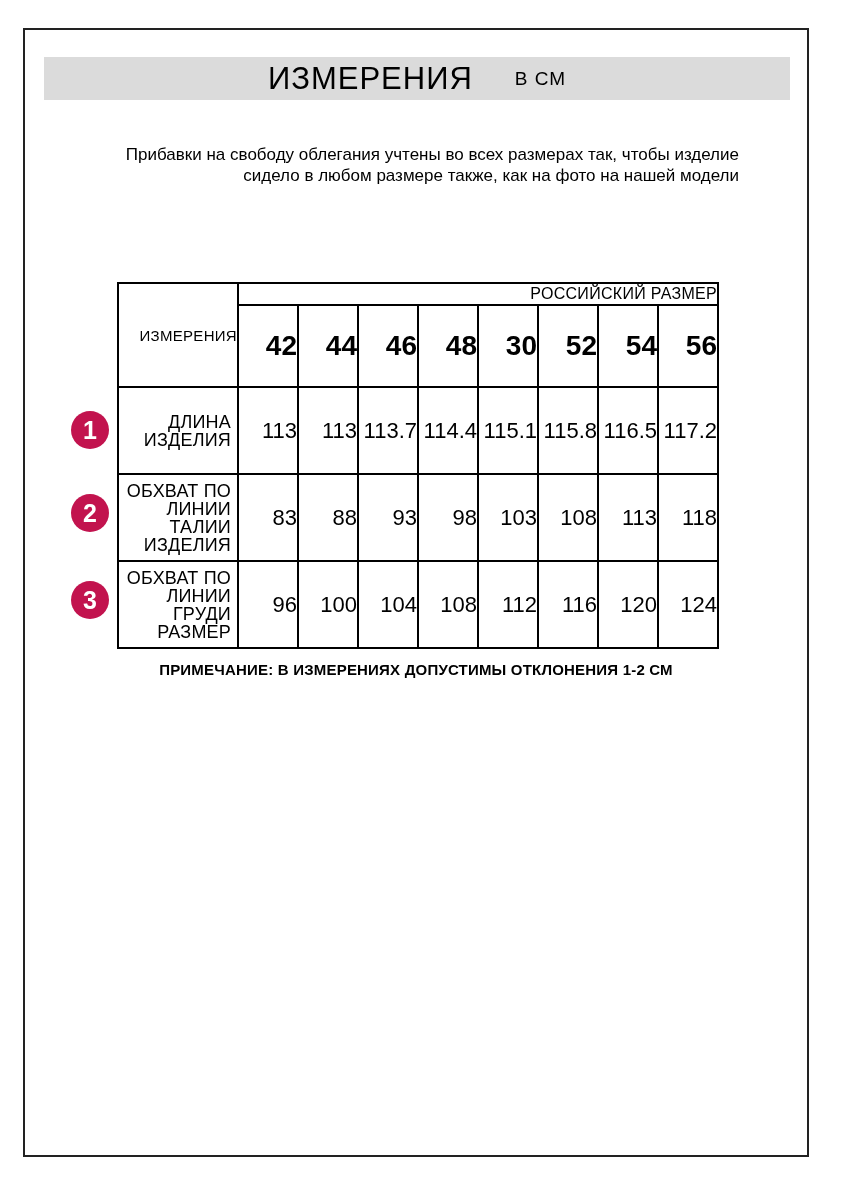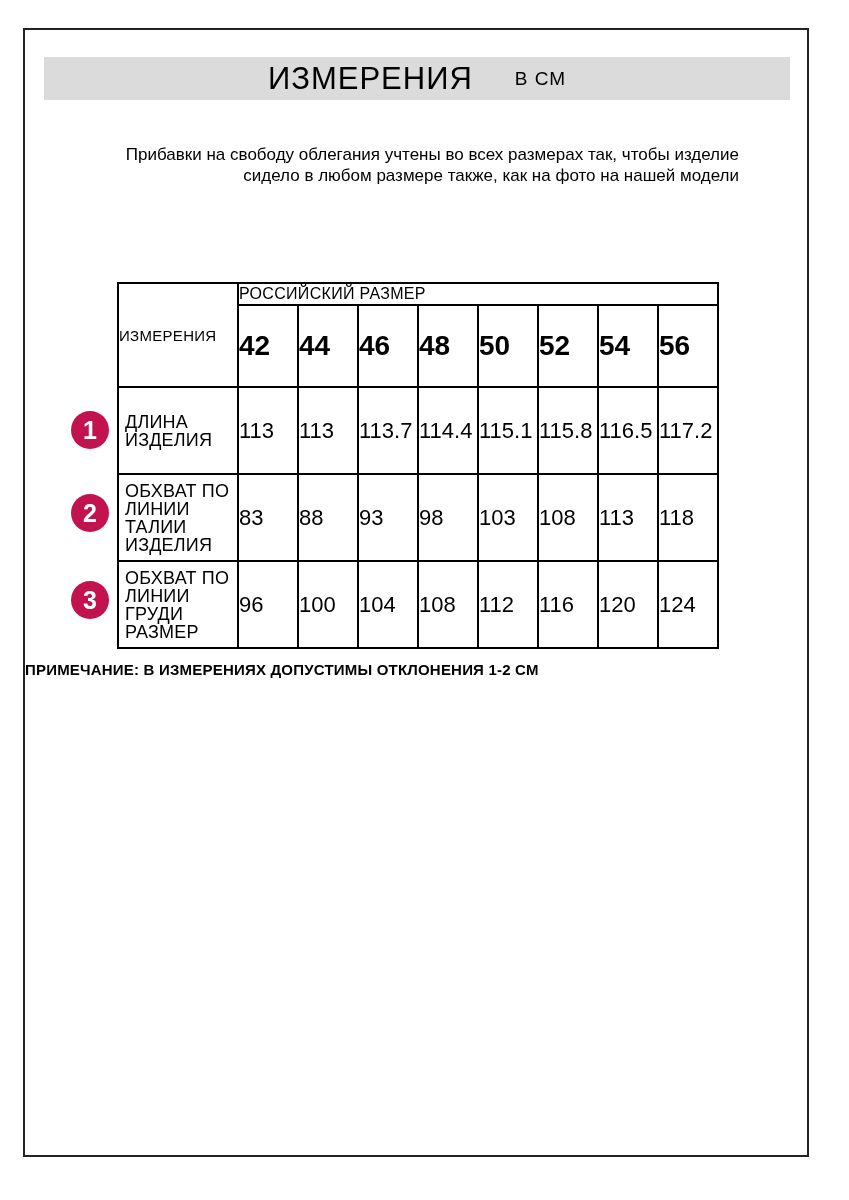--- a/index.html
+++ b/index.html
@@ -36,21 +36,21 @@
     font-size: 17px; line-height: 21px; font-weight: 400;
   }
 
   table.size-table {
     position: absolute; left: 92px; top: 252px;
     border-collapse: collapse;
     table-layout: fixed;
   }
   table.size-table td {
     border: 2px solid #000;
-    text-align: left; vertical-align: middle;
+    text-align: right; vertical-align: middle;
     background: #fff;
   }
   td.c-corner { width: 120px; font-size: 15px; font-weight: 400; letter-spacing: 0.3px; }
   td.c-group  { height: 22px; font-size: 16px; font-weight: 400; letter-spacing: 0.3px; }
   tr.r-sizes td { height: 82px; font-size: 28px; font-weight: 700; width: 60px; margin-top: 12px; }
   tr.r-data td { height: 87px; font-size: 22px; font-weight: 400; }
   tr.r-data td.c-label {
     font-size: 18px; line-height: 18px; font-weight: 400;
     padding: 0 6px; letter-spacing: 0.2px;
   }
@@ -62,21 +62,21 @@
     color: #fff; font-size: 25px; font-weight: 700;
     display: flex; align-items: center; justify-content: center;
     line-height: 1;
   }
   .marker-1 { top: 381px; }
   .marker-2 { top: 464px; }
   .marker-3 { top: 551px; }
 
   .note {
     position: absolute; top: 631px; left: 0; width: 100%;
-    text-align: left; font-size: 15px; font-weight: 700;
+    text-align: center; font-size: 15px; font-weight: 700;
     letter-spacing: 0.2px;
   }
 </style>
 </head>
 <body>
 
 <div class="frame">
 
   <div class="title-bar" style="background: rgb(219, 219, 219);">
     <span class="title-main">ИЗМЕРЕНИЯ</span>
@@ -90,21 +90,21 @@
     <tbody>
       <tr>
         <td class="c-corner" rowspan="2">ИЗМЕРЕНИЯ</td>
         <td class="c-group" colspan="8">РОССИЙСКИЙ РАЗМЕР</td>
       </tr>
       <tr class="r-sizes">
         <td>42</td>
         <td>44</td>
         <td>46</td>
         <td>48</td>
-        <td>50</td>
+        <td>30</td>
         <td>52</td>
         <td>54</td>
         <td>56</td>
       </tr>
 
       <tr class="r-data">
         <td class="c-label">ДЛИНА ИЗДЕЛИЯ</td>
         <td>113</td>
         <td>113</td>
         <td>113.7</td>

